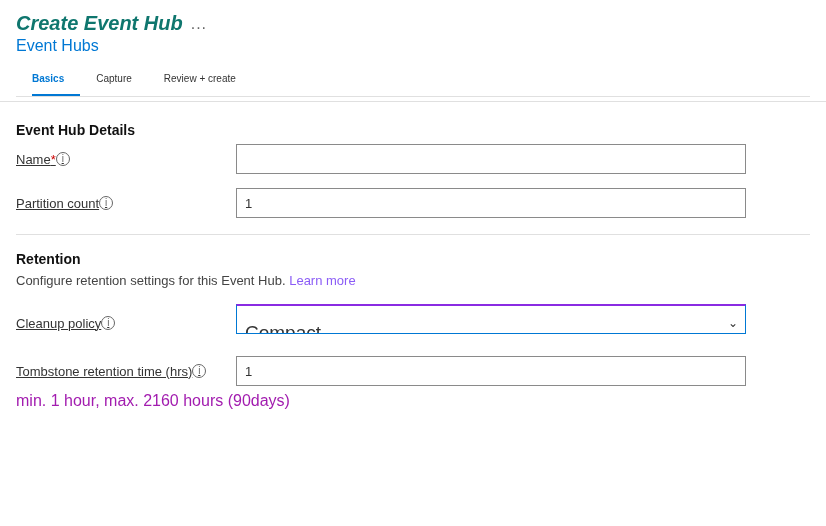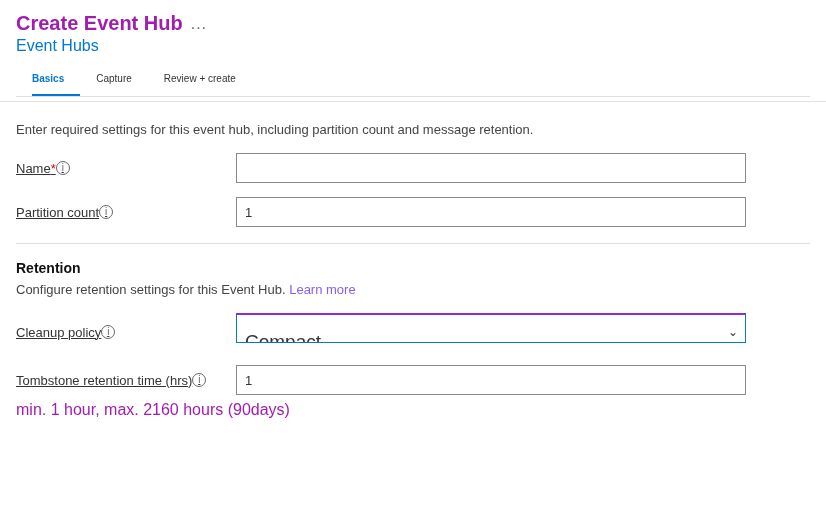--- a/index.html
+++ b/index.html
@@ -16,21 +16,22 @@
       border-bottom: 1px solid #e0e0e0;
     }
     .header-title {
       display: flex;
       align-items: center;
       gap: 8px;
     }
     .header-title h1 {
       font-size: 20px;
       font-weight: 600;
-      color: #a21caf;
+      color: #0f766e;
+      font-style: italic;
     }
     .header-ellipsis {
       font-size: 16px;
       color: #666;
       cursor: pointer;
       letter-spacing: 1px;
     }
     .breadcrumb {
       font-size: 16px;
       color: #0078d4;
@@ -199,23 +200,21 @@
 
   <div class="tabs">
     <div class="tab active">Basics</div>
     <div class="tab">Capture</div>
     <div class="tab">Review + create</div>
   </div>
 </div>
 
 <div class="content">
 
-  <div class="section-desc">
-    <span>Enter required settings for this event hub, including partition count and message retention.</span>
-  </div>
+  <div class="section-title">Event Hub Details</div>
 
   <div class="form-row">
     <div class="form-label">
       <span>Name</span>
       <span class="required">*</span>
       <span class="info-icon">i</span>
     </div>
     <input class="form-input" type="text" style="">
   </div>
 

